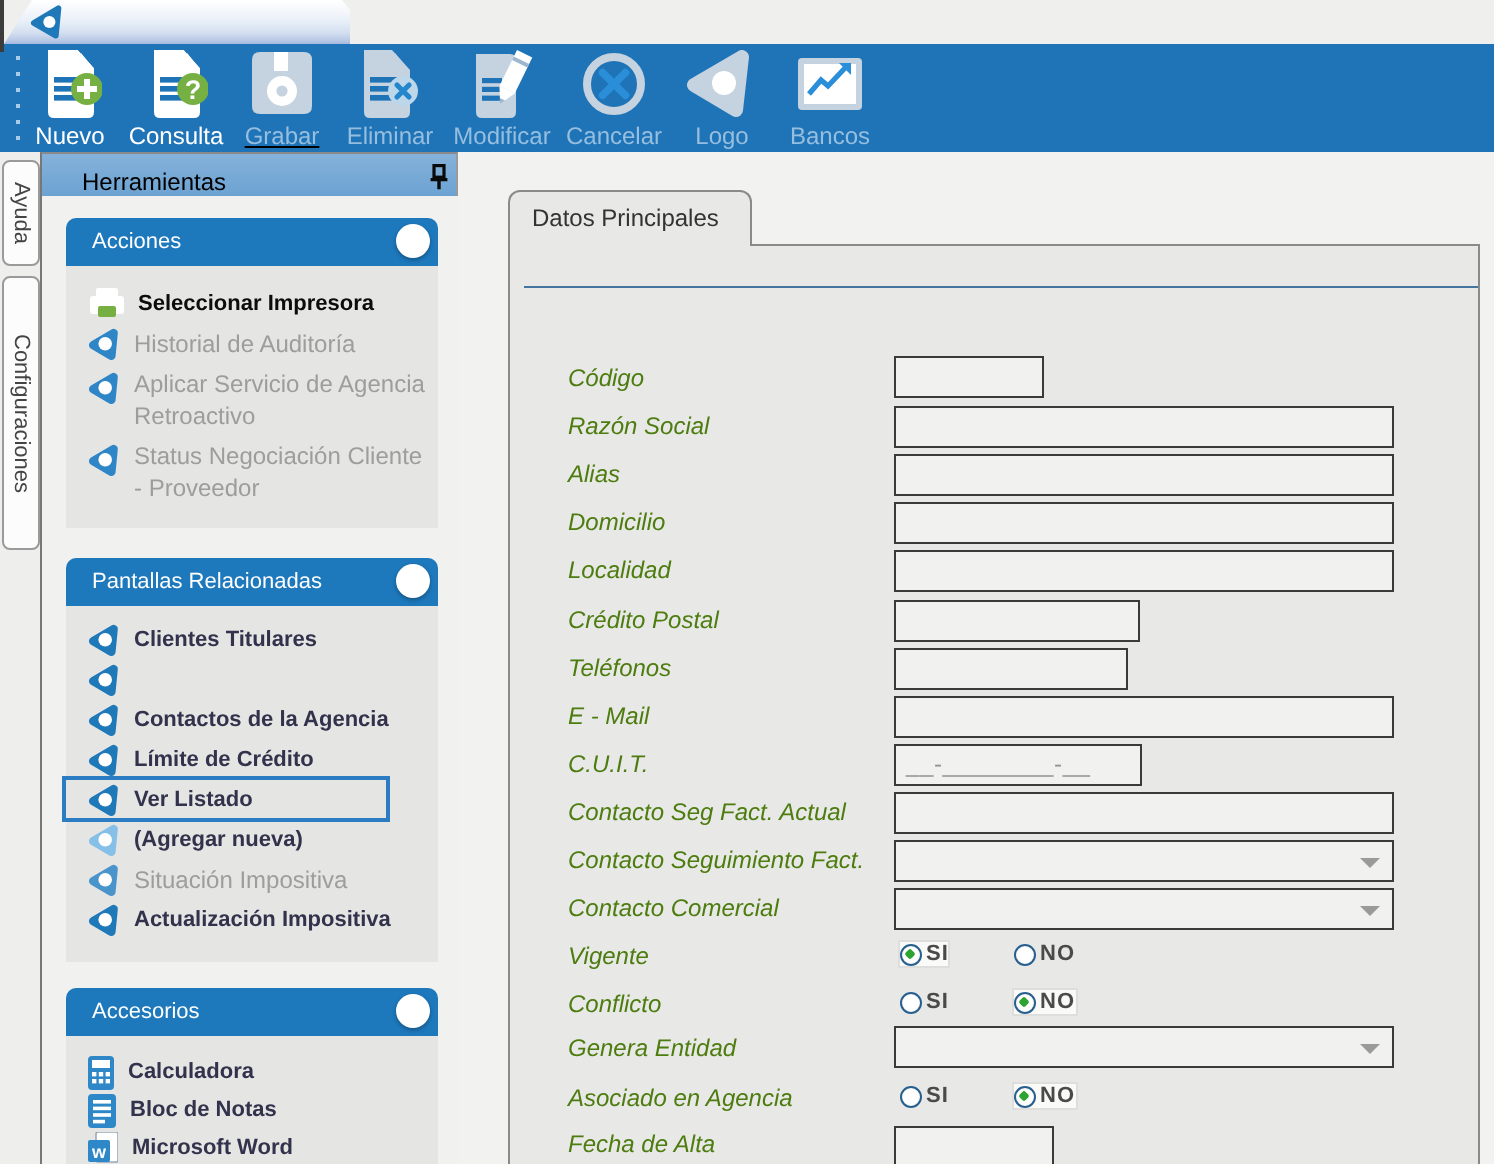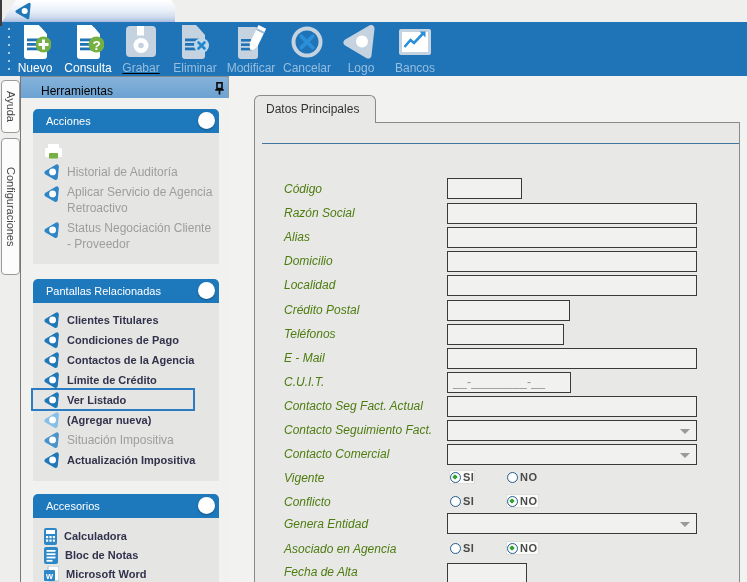--- a/index.html
+++ b/index.html
@@ -212,20 +212,21 @@
   </div>
  <div class="secbody" style="top:518px;height:64px;"></div>
 
  <div id="itemsholder">
   <div class="item black" style="top:142px;">
     <svg width="18" height="16" viewBox="0 0 18 16">
       <rect x="4" y="0" width="11" height="5" rx="1" fill="#fff"></rect>
       <rect x="1" y="4" width="17" height="9" rx="1.5" fill="#fff"></rect>
       <rect x="5" y="9" width="9" height="5.5" rx="1" fill="#76b043"></rect>
     </svg>
+    <span class="t">Seleccionar Impresora</span>
   </div>
   <div class="item gray" style="top:162px;">
     <svg width="16" height="16" viewBox="0 0 16 16">
       <path d="M2.6,8.6 L12.8,2.5 L11.7,13.9 Z" fill="#2e86c6" stroke="#2e86c6" stroke-width="4.2" stroke-linejoin="round"></path>
       <circle cx="8.6" cy="7.9" r="3.4" fill="#fff"></circle>
     </svg>
     <span class="t">Historial de Auditoría</span>
   </div>
   <div class="item gray" style="top:184px;height:auto;align-items:flex-start;">
     <svg width="16" height="16" viewBox="0 0 16 16" style="margin-top:2px;">
@@ -247,21 +248,20 @@
       <path d="M2.6,8.6 L12.8,2.5 L11.7,13.9 Z" fill="#1f78b8" stroke="#1f78b8" stroke-width="4.2" stroke-linejoin="round"></path>
       <circle cx="8.6" cy="7.9" r="3.4" fill="#fff"></circle>
     </svg>
     <span class="t">Clientes Titulares</span>
   </div>
   <div class="item dark" style="top:330px;">
     <svg width="16" height="16" viewBox="0 0 16 16">
       <path d="M2.6,8.6 L12.8,2.5 L11.7,13.9 Z" fill="#1f78b8" stroke="#1f78b8" stroke-width="4.2" stroke-linejoin="round"></path>
       <circle cx="8.6" cy="7.9" r="3.4" fill="#fff"></circle>
     </svg>
-    <span class="t">Condiciones de Pago</span>
   </div>
   <div class="item dark" style="top:350px;">
     <svg width="16" height="16" viewBox="0 0 16 16">
       <path d="M2.6,8.6 L12.8,2.5 L11.7,13.9 Z" fill="#1f78b8" stroke="#1f78b8" stroke-width="4.2" stroke-linejoin="round"></path>
       <circle cx="8.6" cy="7.9" r="3.4" fill="#fff"></circle>
     </svg>
     <span class="t">Contactos de la Agencia</span>
   </div>
   <div class="item dark" style="top:370px;">
     <svg width="16" height="16" viewBox="0 0 16 16">

